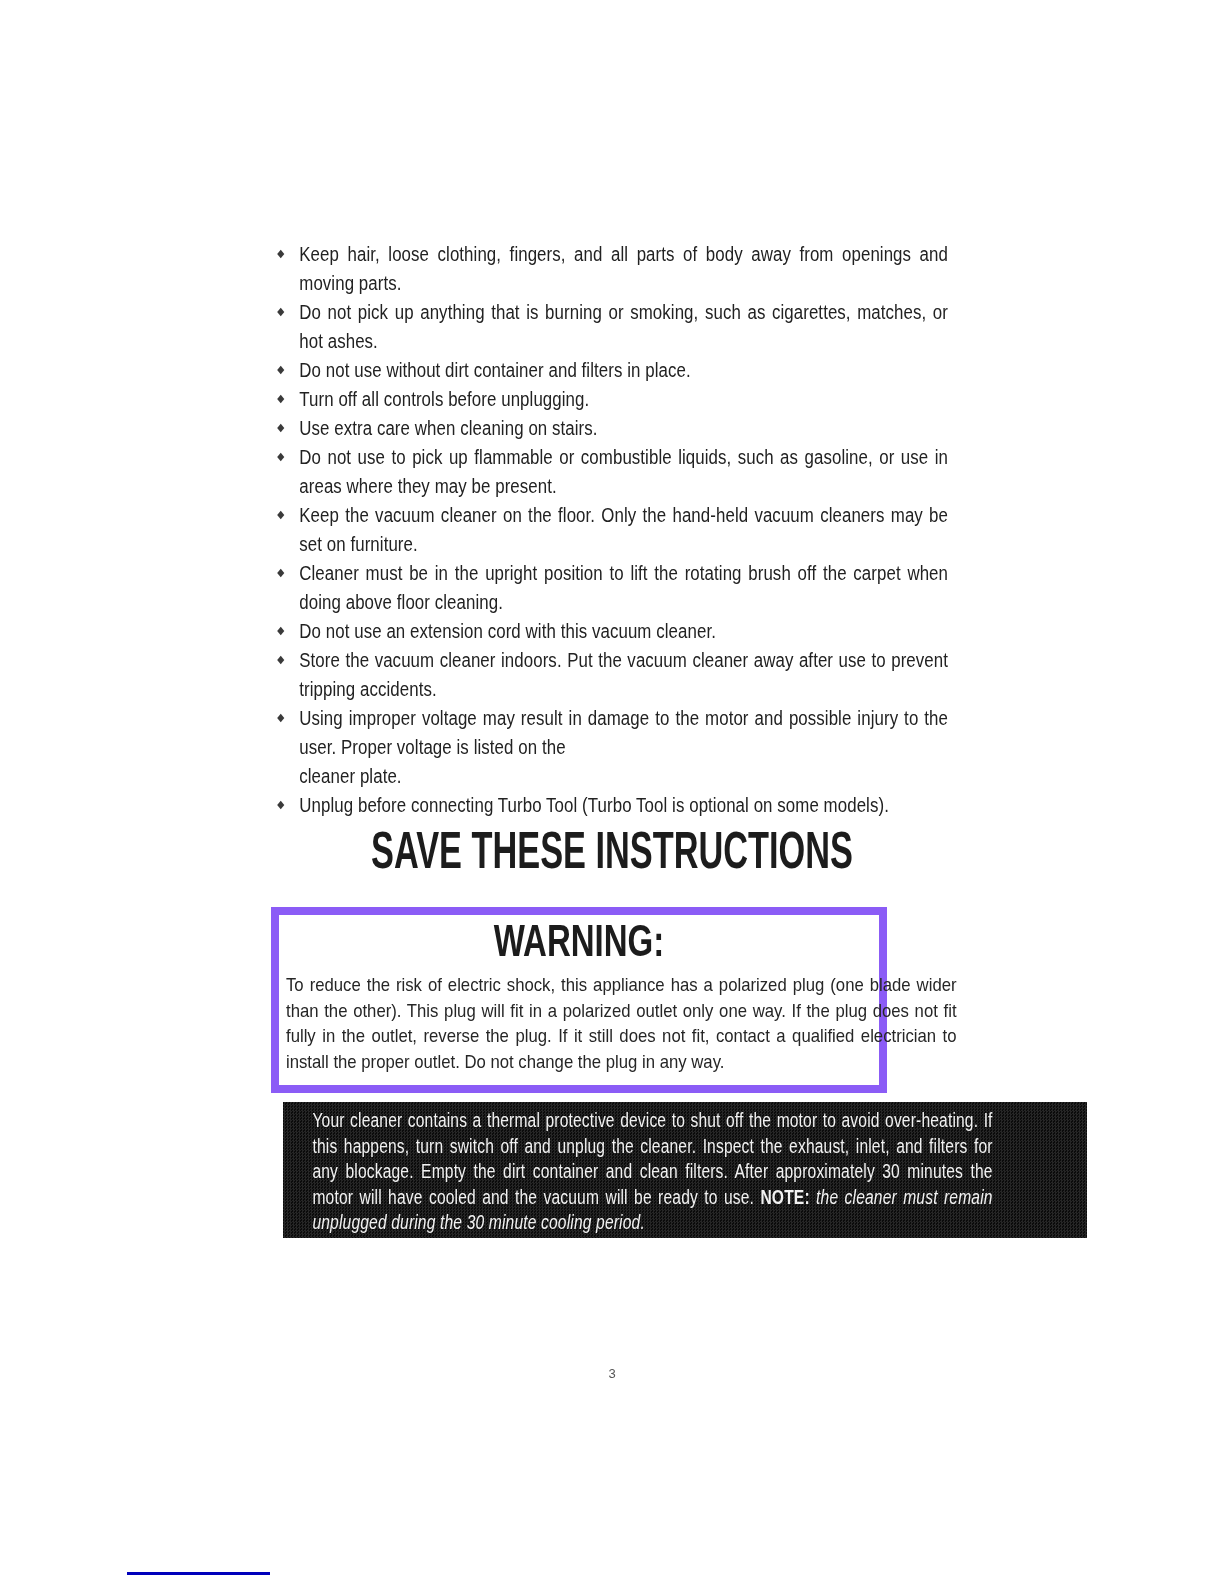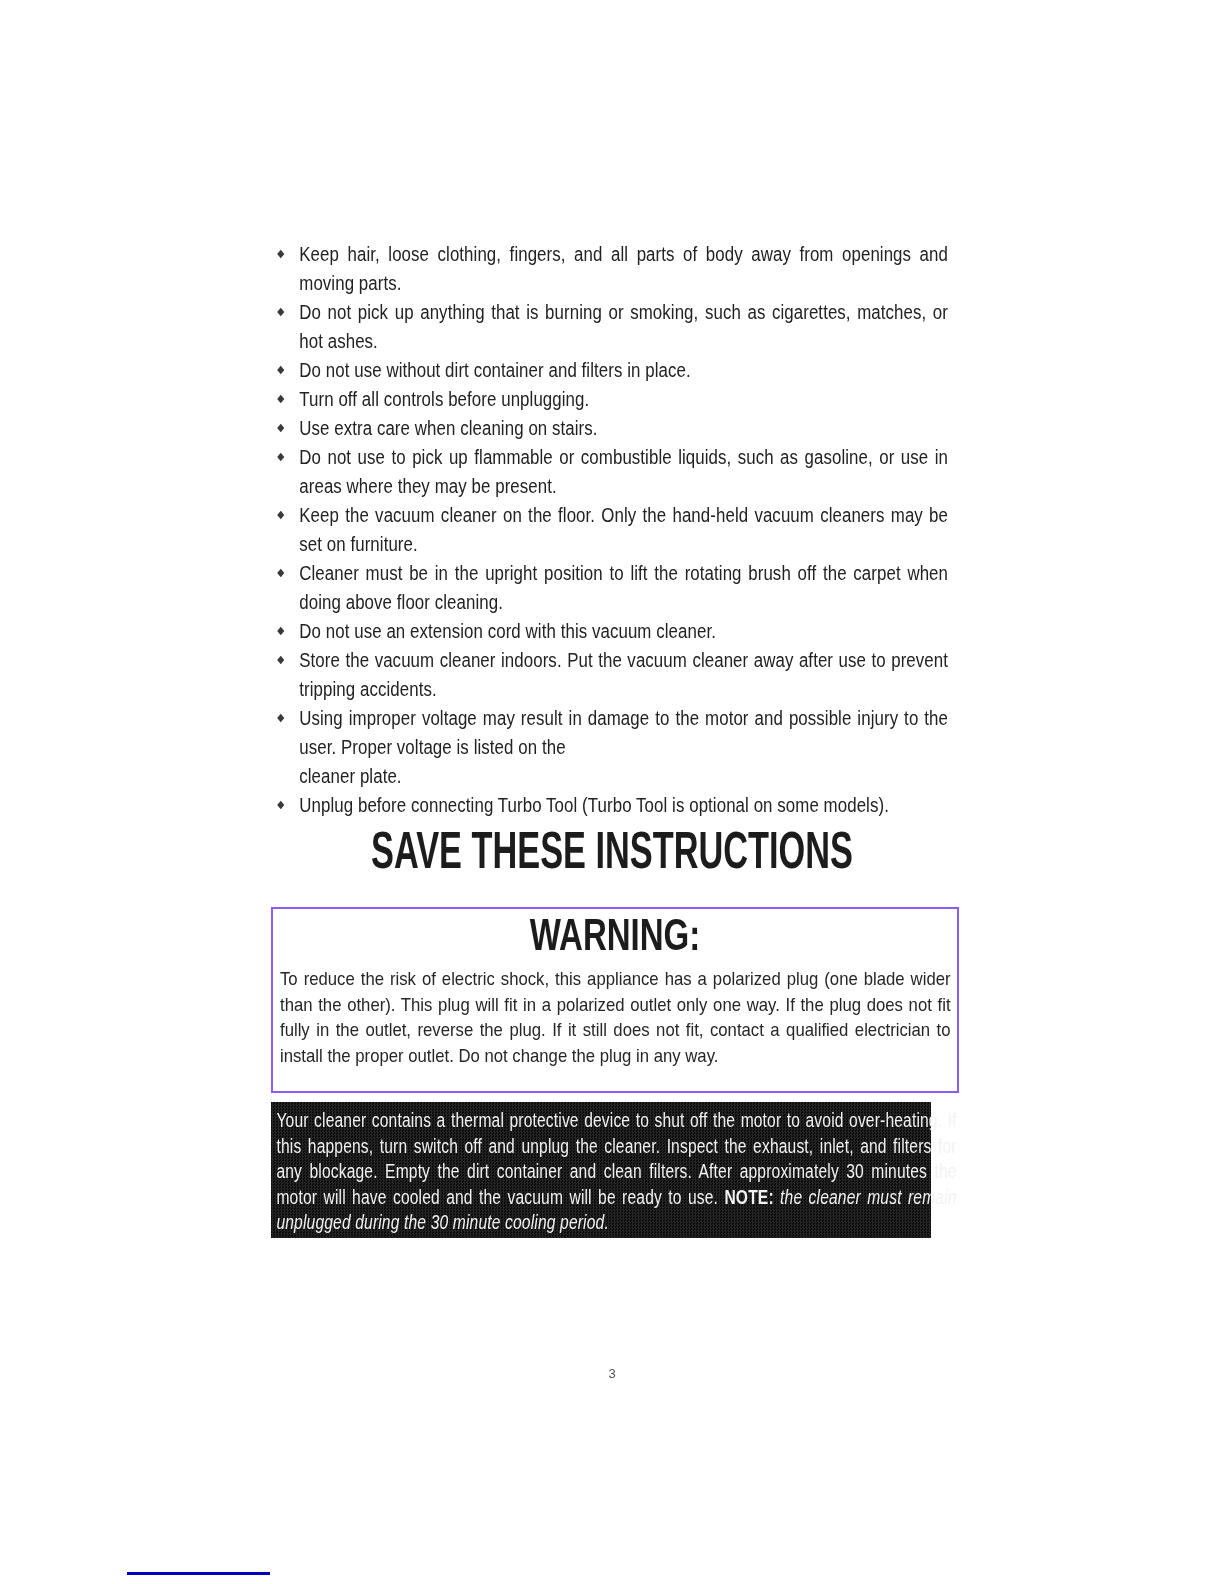--- a/index.html
+++ b/index.html
@@ -50,23 +50,23 @@
     line-height: 54px;
     transform: scaleX(0.66);
     transform-origin: center top;
     white-space: nowrap;
   }
 
   
   .warnbox {
     position: absolute;
     left: 271px; top: 907px;
-    width: 688px; height: 186px;
+    width: 616px; height: 186px;
     box-sizing: border-box;
-    border: 2px solid #8b5cf6;
+    border: 8px solid #8b5cf6;
     background: #fff;
   }
   .warntitle {
     margin: 0;
     padding-top: 3px;
     height: 48px;
     text-align: center;
     font-size: 44px;
     line-height: 46px;
     font-weight: bold;
@@ -82,26 +82,27 @@
     transform-origin: left top;
     font-size: 19px;
     line-height: 25.5px;
     text-align: justify;
     color: #262626;
   }
 
   
   .thermbox {
     position: absolute;
-    left: 271px; top: 1102px;
-    width: 660px; height: 136px;
+    left: 283px; top: 1102px;
+    width: 804px; height: 136px;
     box-sizing: border-box;
     background: repeating-conic-gradient(#262626 0% 25%, #0b0b0b 0% 50%);
     background-size: 3px 3px;
     background-color: #161616;
+    padding-left: 24px;
   }
   .thermbody {
     margin: 0;
     padding: 6px 0 0 7px;
     width: 872px;
     transform: scaleX(0.78);
     transform-origin: left top;
     font-size: 20px;
     line-height: 25.5px;
     text-align: justify;

